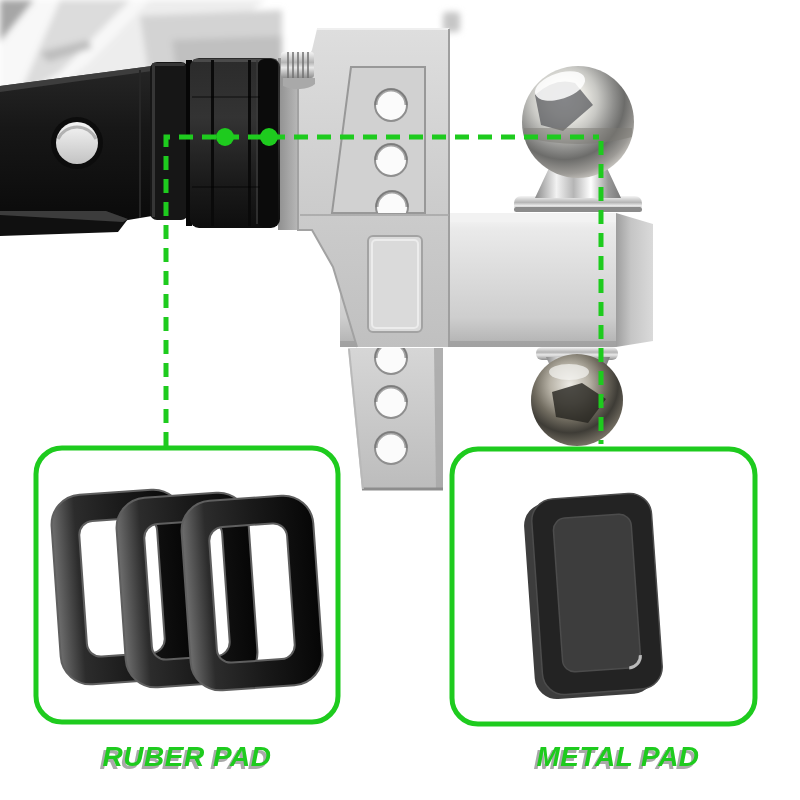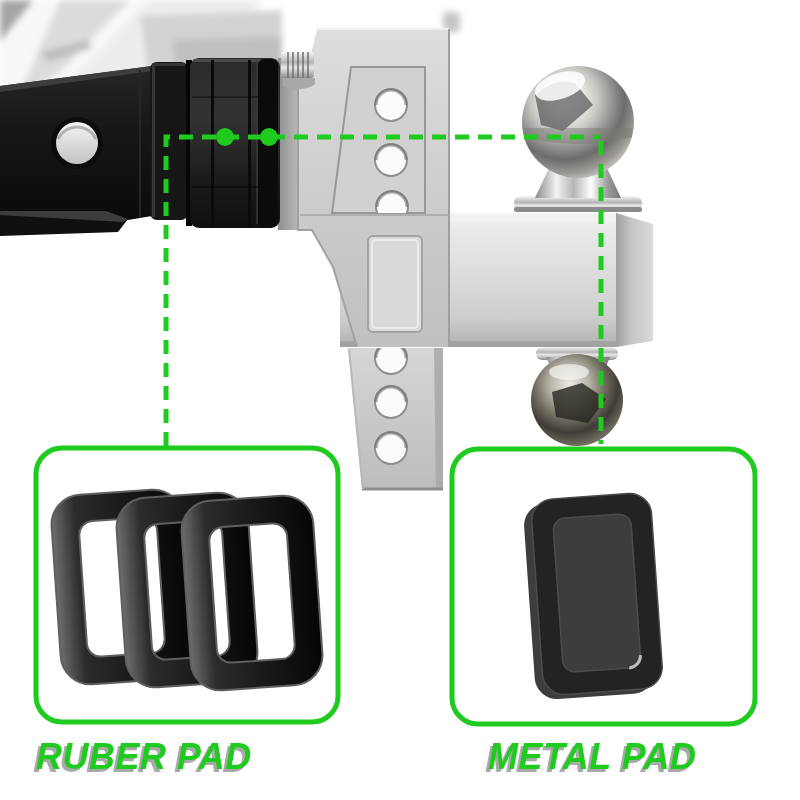--- a/index.html
+++ b/index.html
@@ -3,27 +3,27 @@
 <meta charset="utf-8">
 <style>
   html,body{margin:0;padding:0;background:#fff;}
   .stage{position:relative;width:800px;height:800px;background:var(--background,#fff);overflow:hidden;
          font-family:"Liberation Sans",sans-serif;}
   .stage svg{position:absolute;left:0;top:0;}
   .accent-stroke{stroke:var(--accent-green,#1ecb1e);}
   .accent-fill{fill:var(--accent-green,#1ecb1e);}
   .callout-label{
     position:absolute;top:734px;height:46px;line-height:46px;
-    font-style:italic;font-weight:bold;font-size:36px;
+    text-align:center;font-style:italic;font-weight:bold;font-size:28px;
     letter-spacing:0.5px;color:var(--accent-green,#1ecb1e);
     text-shadow:-3px 3px 0 var(--label-shadow,#a9a9a9);
     white-space:nowrap;user-select:none;
   }
   .label-left{left:36px;width:302px;}
-  .label-right{left:488px;width:310px;}
+  .label-right{left:463px;width:310px;}
 </style>
 </head>
 <body>
 
 <div class="stage">
 
 <svg width="800" height="800" viewBox="0 0 800 800">
   <defs>
     <linearGradient id="gPlate" x1="0" y1="0" x2="0" y2="1">
       <stop offset="0" stop-color="#dedede"></stop>

